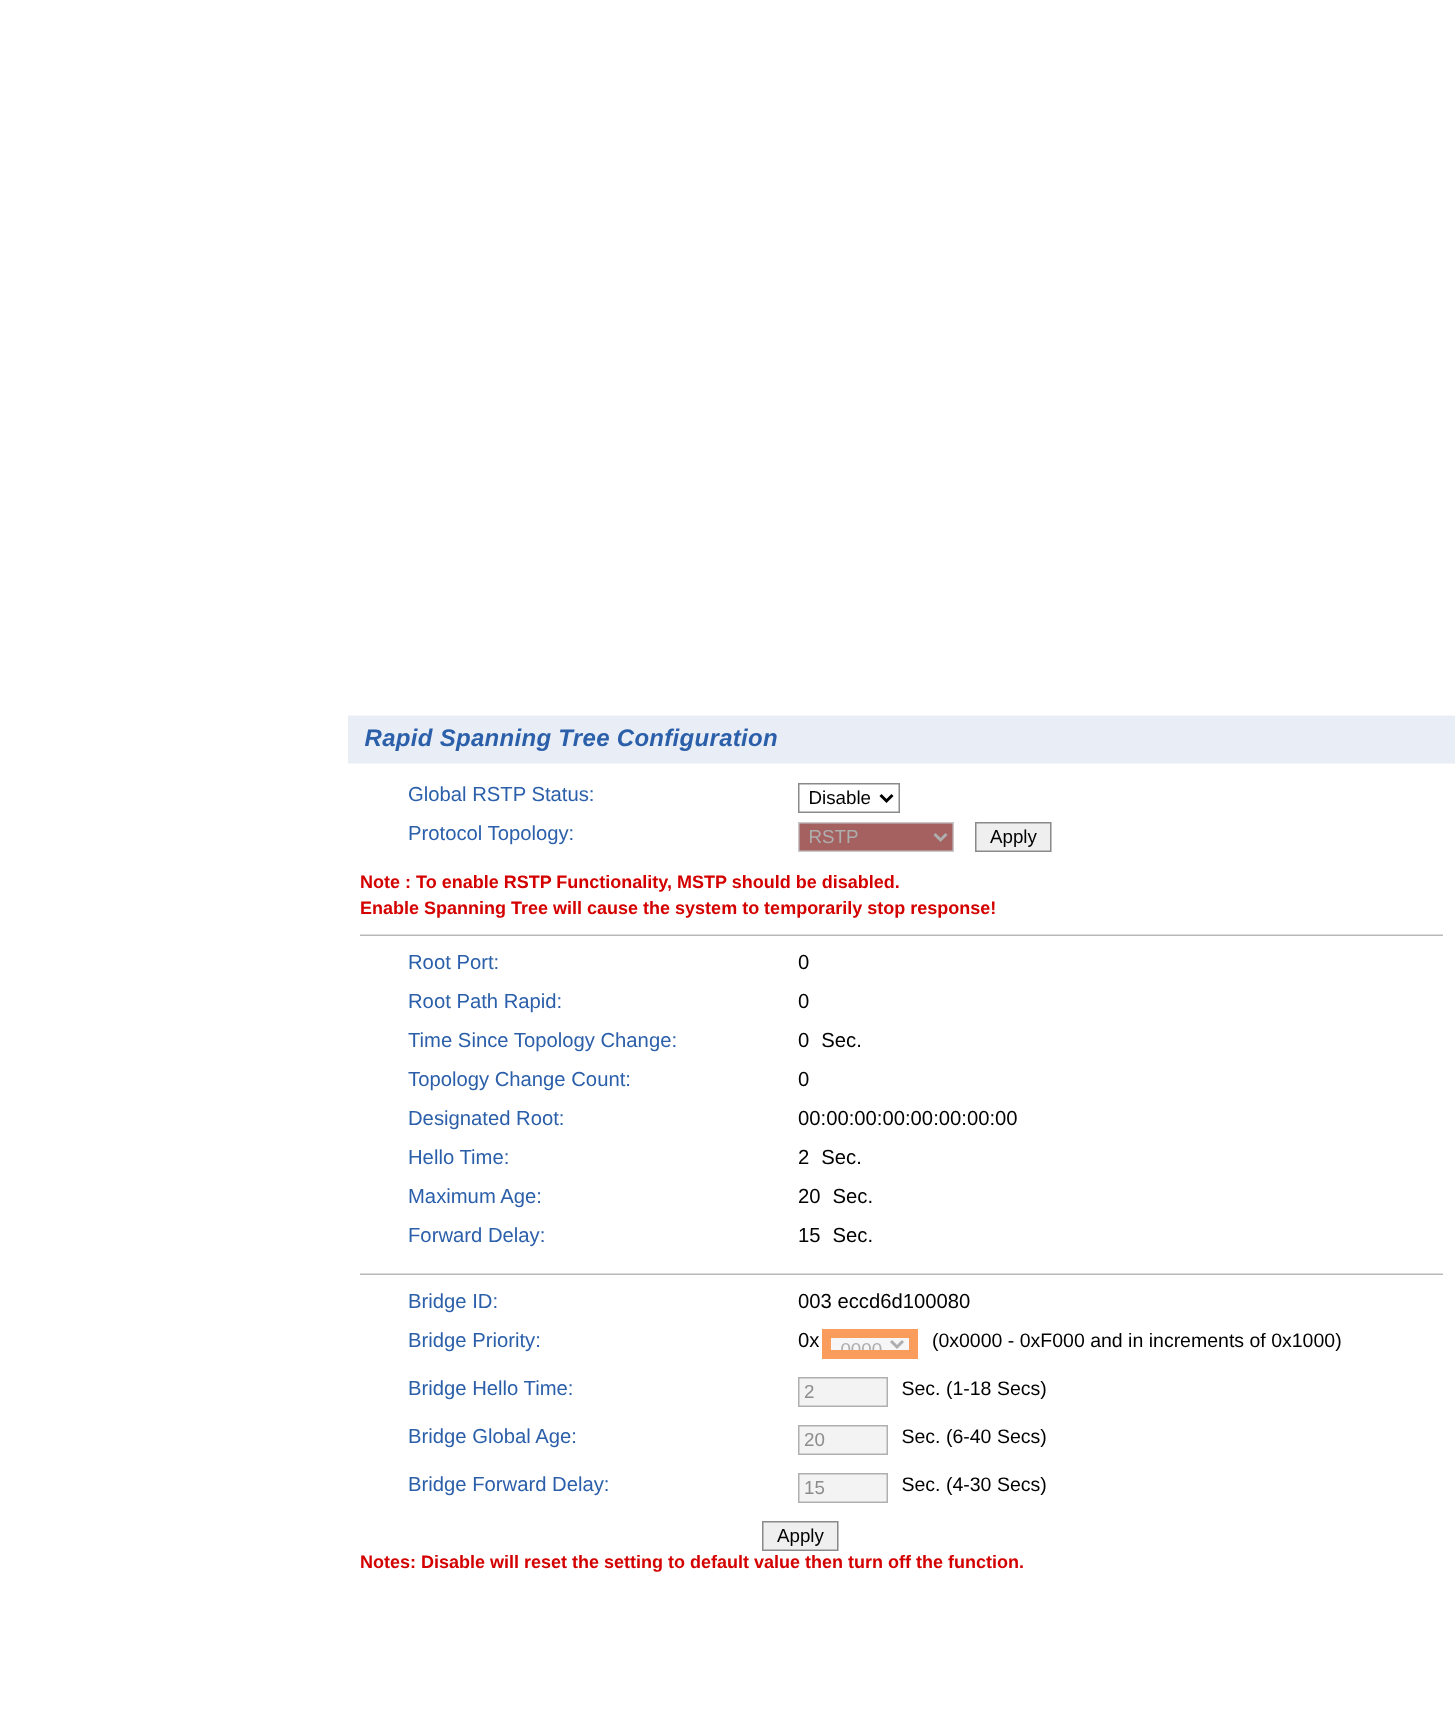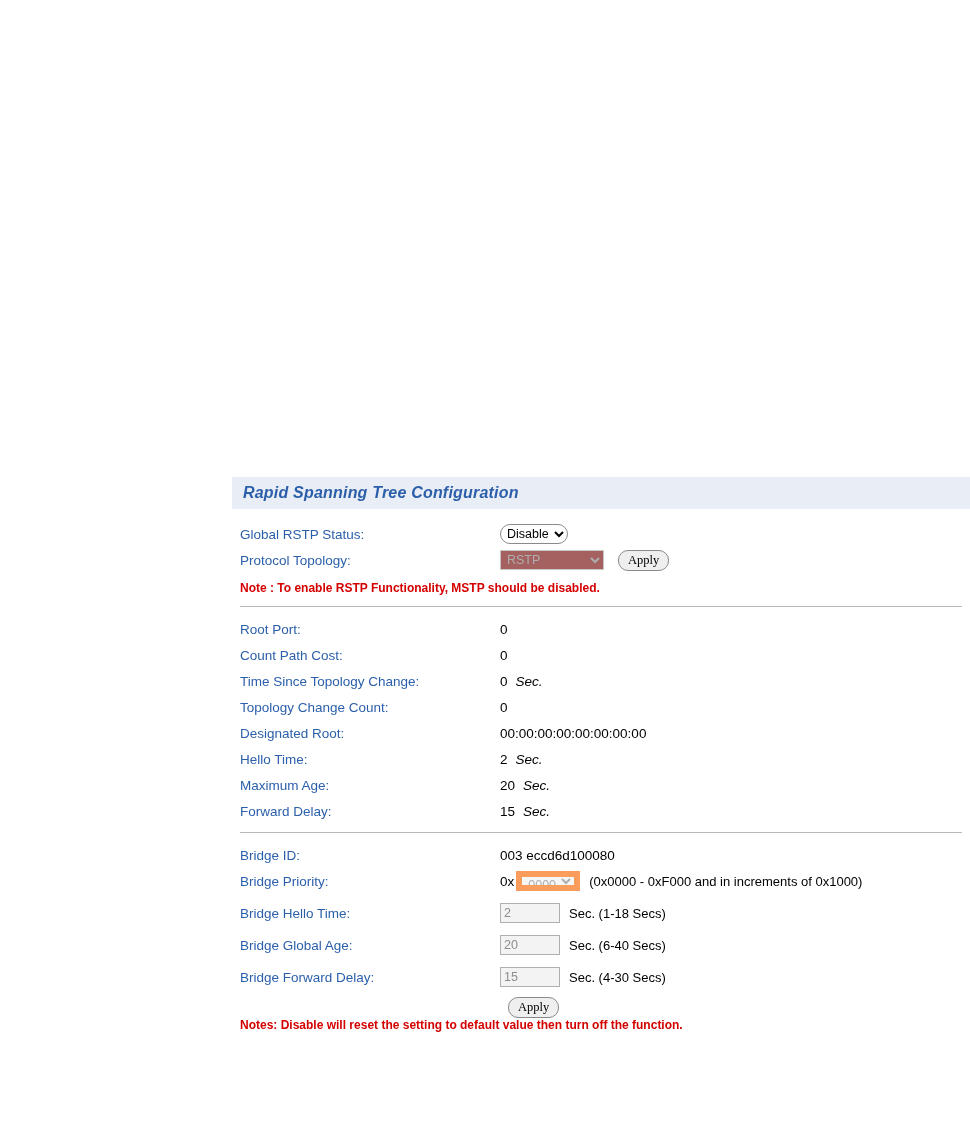--- a/index.html
+++ b/index.html
@@ -33,41 +33,41 @@
     font-weight: bold;
     font-size: 16px;
     padding: 7px 0 7px 11px;
     letter-spacing: 0.2px;
   }
   .body {
     padding: 13px 0 0 0;
   }
   .row {
     display: flex;
-    align-items: center;
+    align-items: flex-start;
     min-height: 24px;
     margin-bottom: 2px;
+    margin-left: 32px;
   }
   .label {
     color: #2b5faa;
     width: 268px;
     flex: none;
     padding-left: 8px;
     box-sizing: border-box;
     font-size: 13.5px;
   }
   .value {
     color: #000000;
     font-size: 13.5px;
   }
   .unit {
     color: #000000;
     font-size: 13.5px;
     margin-left: 8px;
-    font-style: italic;
   }
   .note {
     color: #d40000;
     font-weight: bold;
     font-size: 12px;
     padding-left: 8px;
     line-height: 17px;
   }
   .sep {
     border-top: 1px solid #b9b9b9;
@@ -78,21 +78,21 @@
   
   select.sel {
     font-family: "Liberation Sans", sans-serif;
     font-size: 12.5px;
     height: 20px;
     padding: 0 2px;
     border: 1px solid #8a8a8a;
     background: #ffffff;
     color: #000;
   }
-  select.sel-enabled { width: 68px; border-radius: 10px; }
+  select.sel-enabled { width: 68px; }
   select.sel-disabled {
     width: 104px;
     color: #8d8d8d;
     background: #7f1d1d;
     border: 1px solid #b0b0b0;
   }
   select.sel-prio {
     width: 64px;
     color: #8d8d8d;
     background: #f3f3f3;
@@ -103,25 +103,25 @@
     font-family: "Liberation Sans", sans-serif;
     font-size: 12.5px;
     width: 52px;
     height: 18px;
     border: 1px solid #b0b0b0;
     background: #f3f3f3;
     color: #8d8d8d;
     padding: 0 3px;
   }
   button.btn {
-    font-family: Liberation Serif, serif;
+    font-family: Liberation Sans, sans-serif;
     font-size: 12.5px;
     background: #efefef;
     border: 1px solid #8a8a8a;
-    border-radius: 10px;
+    border-radius: 0;
     padding: 2px 9px;
     color: #000;
     cursor: pointer;
   }
   .hex-prefix {
     font-size: 13.5px;
     color: #000;
   }
   .hint {
     font-size: 13px;
@@ -163,31 +163,32 @@
         <span class="label">Protocol Topology:</span>
         <select class="sel sel-disabled" disabled="">
           <option>RSTP</option>
         </select>
         <button class="btn apply-inline">Apply</button>
       </div>
 
       <div class="spacer-sm"></div>
 
       <div class="note">Note : To enable RSTP Functionality, MSTP should be disabled.</div>
+      <div class="note">Enable Spanning Tree will cause the system to temporarily stop response!</div>
 
       <div class="sep"></div>
 
       <div class="row">
         <span class="label">Root Port:</span>
         <span class="value">0</span>
         <span class="unit"></span>
       </div>
 
       <div class="row">
-        <span class="label">Count Path Cost:</span>
+        <span class="label">Root Path Rapid:</span>
         <span class="value">0</span>
         <span class="unit"></span>
       </div>
 
       <div class="row">
         <span class="label">Time Since Topology Change:</span>
         <span class="value">0</span>
         <span class="unit">Sec.</span>
       </div>
 

